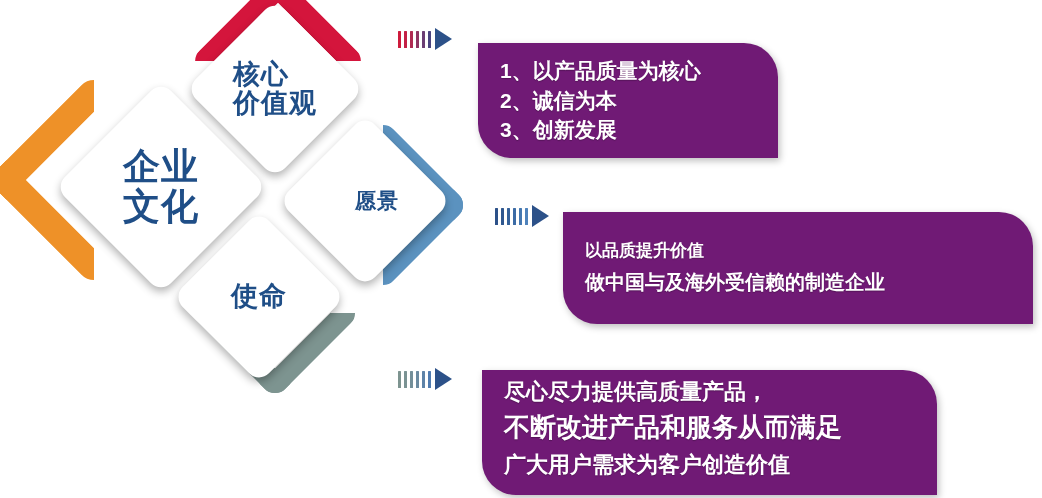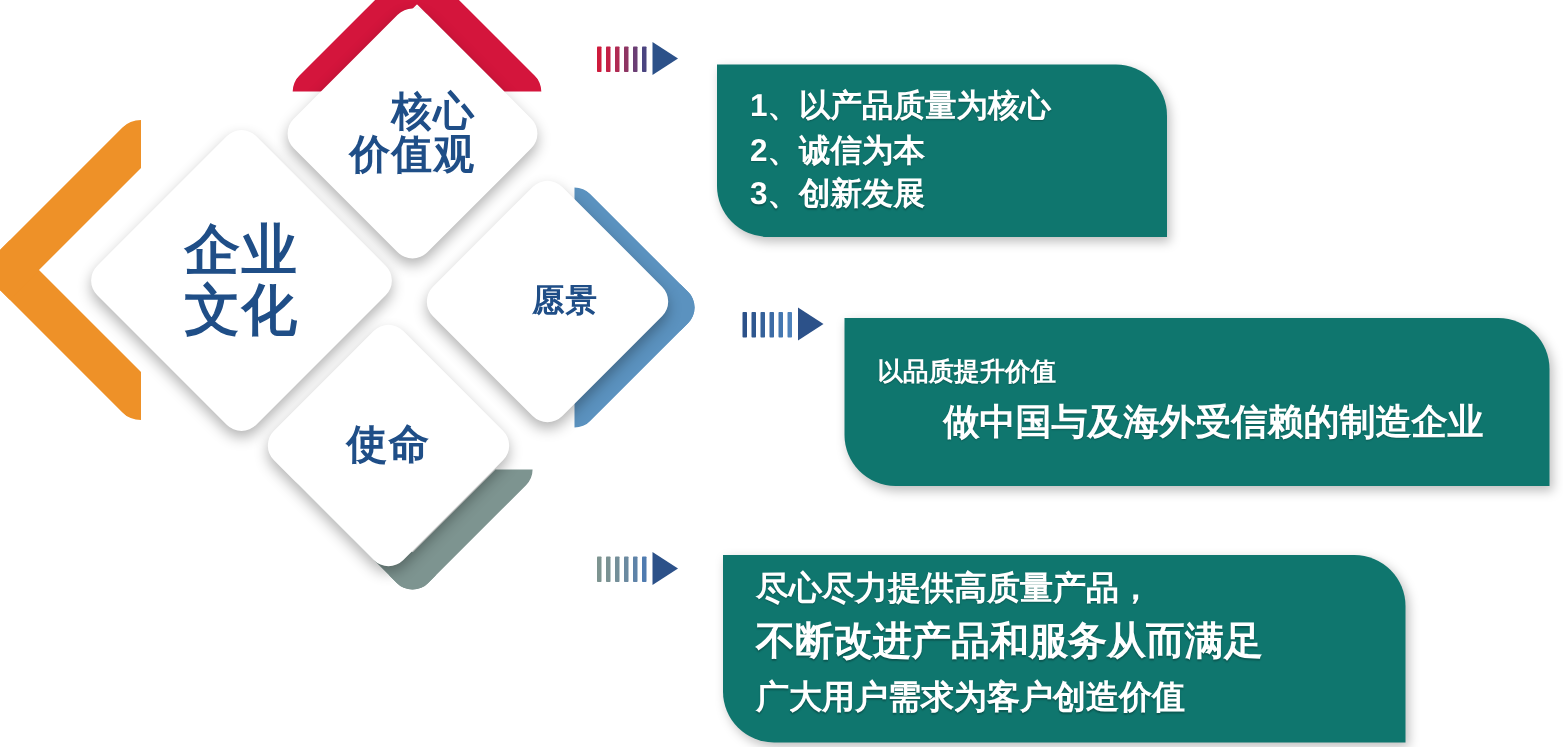--- a/index.html
+++ b/index.html
@@ -20,21 +20,21 @@
     border-radius:14px;
     box-shadow:3px 3px 9px rgba(0,0,0,.30);
   }
   .dlabel{
     position:absolute;
     display:flex;align-items:center;justify-content:center;
     flex-direction:column;
     color:#1F4E87;
     font-weight:bold;
     line-height:1.08;
-    text-align:right;
+    text-align:left;
     letter-spacing:1px;
     white-space:pre-line;
     pointer-events:none;
   }
 
   
   .chev{
     position:absolute;
     box-sizing:border-box;
     border-radius:16px;
@@ -49,21 +49,21 @@
     width:0;height:0;
     border-top:11px solid transparent;
     border-bottom:11px solid transparent;
     border-left:17px solid #2C5189;
     margin-left:1px;
   }
 
   
   .infobox{
     position:absolute;
-    background:#0f766e;
+    background:#701a75;
     color:#ffffff;
     border-radius:0 34px 0 34px;
     box-sizing:border-box;
     display:flex;
     flex-direction:column;
     justify-content:center;
     box-shadow:2px 3px 7px rgba(0,0,0,.25);
   }
   .infobox .line{
     white-space:pre;
@@ -147,21 +147,21 @@
   </div>
 
   <div class="infobox" style="left:478px; top:43px; width:300px; height:115px; padding:10px 0 10px 22px;">
     <span class="line" style="font-size:21px;line-height:1.42;">1、以产品质量为核心</span>
     <span class="line" style="font-size:21px;line-height:1.42;">2、诚信为本</span>
     <span class="line" style="font-size:21px;line-height:1.42;">3、创新发展</span>
   </div>
 
   <div class="infobox" style="left:563px; top:212px; width:470px; height:112px; padding:10px 0 10px 22px;">
     <span class="line" style="font-size:17px;line-height:1.65;">以品质提升价值</span>
-    <span class="line" style="font-size:24px;line-height:1.65;text-align:center;">做中国与及海外受信赖的制造企业</span>
+    <span class="line" style="font-size:20px;line-height:1.65;">做中国与及海外受信赖的制造企业</span>
   </div>
 
   <div class="infobox" style="left:482px; top:370px; width:455px; height:125px; padding:8px 0 17px 22px;">
     <span class="line" style="font-size:22px;line-height:1.52;">尽心尽力提供高质量产品，</span>
     <span class="line" style="font-size:26px;line-height:1.52;">不断改进产品和服务从而满足</span>
     <span class="line" style="font-size:22px;line-height:1.52;">广大用户需求为客户创造价值</span>
   </div>
 
 </div>
 

